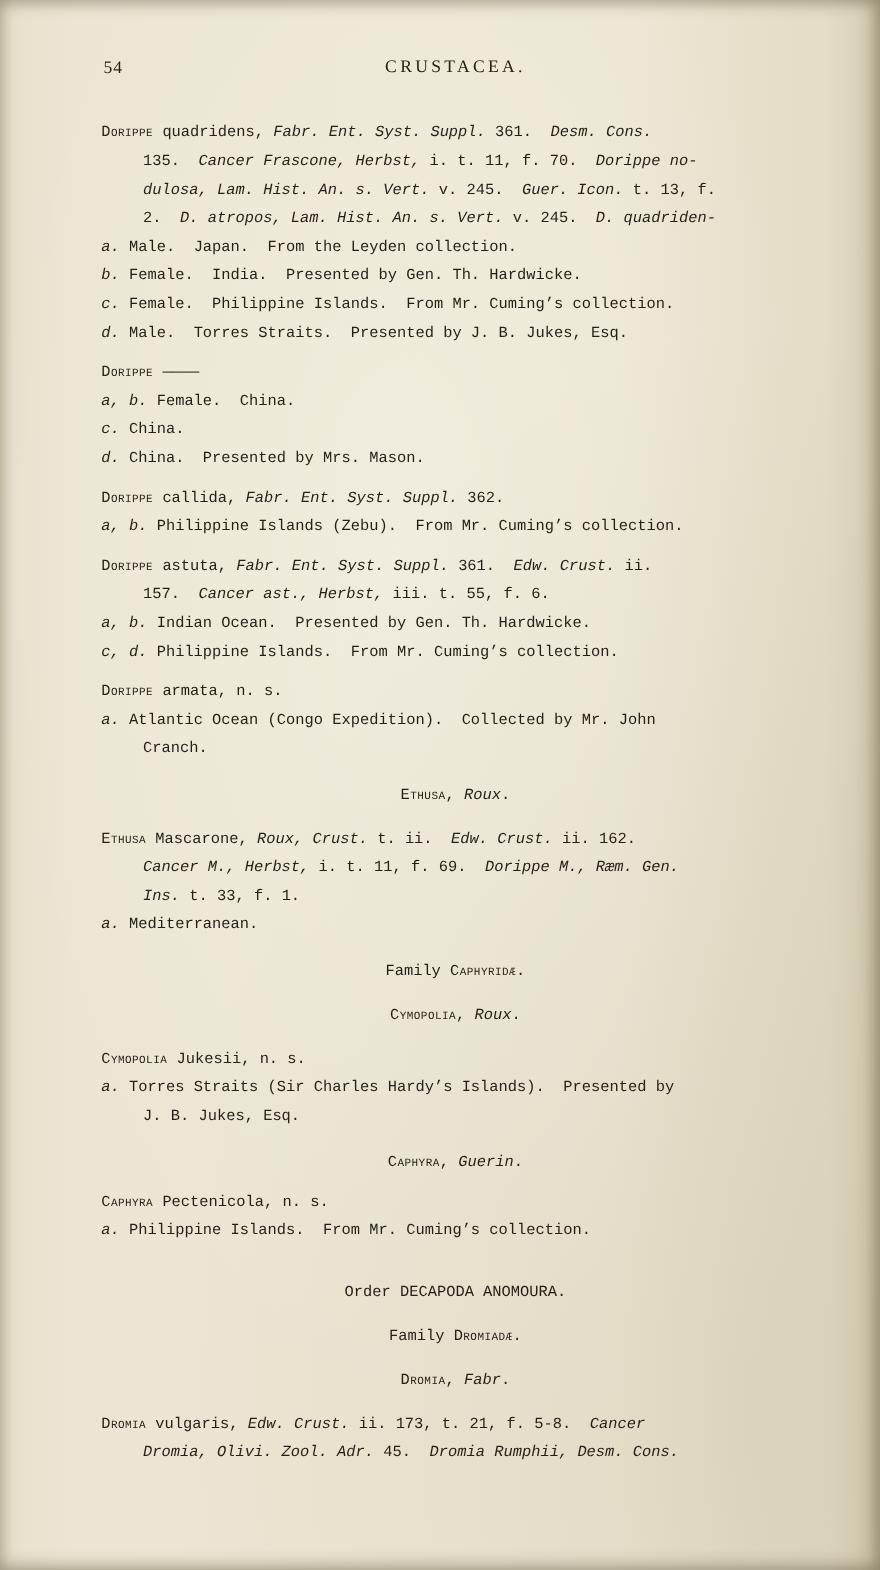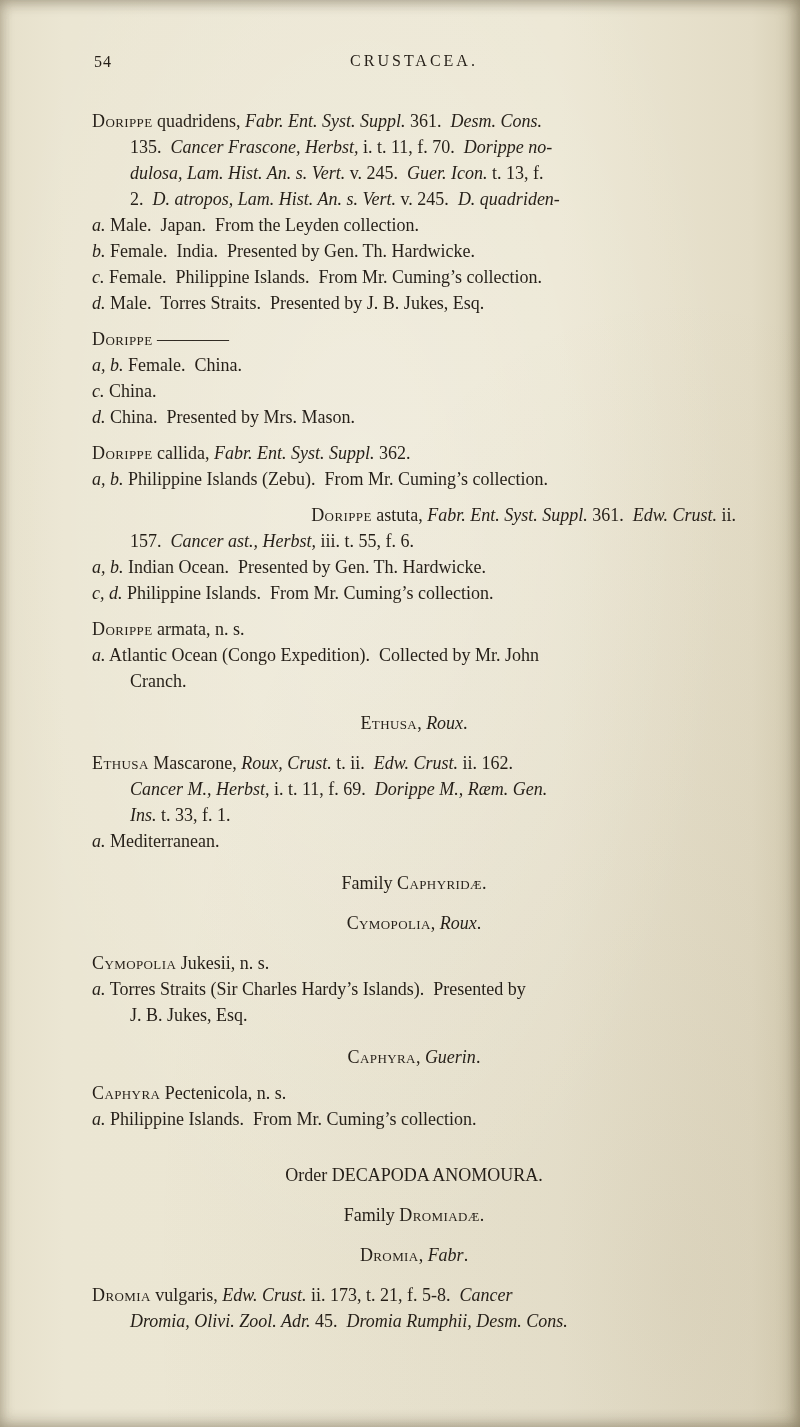--- a/index.html
+++ b/index.html
@@ -34,22 +34,23 @@
     letter-spacing: 1px;
   }
   .running {
     display: block;
     text-align: center;
     letter-spacing: 3px;
   }
   .body {
     position: absolute;
     top: 108px; left: 92px; right: 64px;
-    font-size: 18px;
+    font-size: 14px;
     line-height: 26px;
+    font-family: Liberation Mono, monospace;
   }
   .line { white-space: pre-wrap; }
   .line.hang   { padding-left: 38px; }
   .line.center { text-align: center; }
   .s-r  { }
   .s-i  { font-style: italic; }
   .s-sc { font-variant: small-caps; letter-spacing: 0.4px; }
 </style>
 </head>
 <body>
@@ -67,21 +68,21 @@
       <div class="line flush"><span class="s-i">a.</span><span class="s-r"> Male.  Japan.  From the Leyden collection.</span></div>
       <div class="line flush"><span class="s-i">b.</span><span class="s-r"> Female.  India.  Presented by Gen. Th. Hardwicke.</span></div>
       <div class="line flush"><span class="s-i">c.</span><span class="s-r"> Female.  Philippine Islands.  From Mr. Cuming’s collection.</span></div>
       <div class="line flush"><span class="s-i">d.</span><span class="s-r"> Male.  Torres Straits.  Presented by J. B. Jukes, Esq.</span></div>
       <div class="line flush" style="margin-top: 10px;"><span class="s-sc">Dorippe</span><span class="s-r"> ————</span></div>
       <div class="line flush"><span class="s-i">a, b.</span><span class="s-r"> Female.  China.</span></div>
       <div class="line flush"><span class="s-i">c.</span><span class="s-r"> China.</span></div>
       <div class="line flush"><span class="s-i">d.</span><span class="s-r"> China.  Presented by Mrs. Mason.</span></div>
       <div class="line flush" style="margin-top: 10px;"><span class="s-sc">Dorippe</span><span class="s-r"> callida, </span><span class="s-i">Fabr. Ent. Syst. Suppl.</span><span class="s-r"> 362.</span></div>
       <div class="line flush"><span class="s-i">a, b.</span><span class="s-r"> Philippine Islands (Zebu).  From Mr. Cuming’s collection.</span></div>
-      <div class="line flush" style="margin-top: 10px; text-align: right;"><span class="s-sc">Dorippe</span><span class="s-r"> astuta, </span><span class="s-i">Fabr. Ent. Syst. Suppl.</span><span class="s-r"> 361.  </span><span class="s-i">Edw. Crust.</span><span class="s-r"> ii.</span></div>
+      <div class="line flush" style="margin-top: 10px;"><span class="s-sc">Dorippe</span><span class="s-r"> astuta, </span><span class="s-i">Fabr. Ent. Syst. Suppl.</span><span class="s-r"> 361.  </span><span class="s-i">Edw. Crust.</span><span class="s-r"> ii.</span></div>
       <div class="line hang"><span class="s-r">157.  </span><span class="s-i">Cancer ast., Herbst,</span><span class="s-r"> iii. t. 55, f. 6.</span></div>
       <div class="line flush"><span class="s-i">a, b.</span><span class="s-r"> Indian Ocean.  Presented by Gen. Th. Hardwicke.</span></div>
       <div class="line flush"><span class="s-i">c, d.</span><span class="s-r"> Philippine Islands.  From Mr. Cuming’s collection.</span></div>
       <div class="line flush" style="margin-top: 10px;"><span class="s-sc">Dorippe</span><span class="s-r"> armata, n. s.</span></div>
       <div class="line flush"><span class="s-i">a.</span><span class="s-r"> Atlantic Ocean (Congo Expedition).  Collected by Mr. John</span></div>
       <div class="line hang"><span class="s-r">Cranch.</span></div>
       <div class="line center" style="margin-top: 16px;"><span class="s-sc">Ethusa</span><span class="s-r">, </span><span class="s-i">Roux</span><span class="s-r">.</span></div>
       <div class="line flush" style="margin-top: 14px;"><span class="s-sc">Ethusa</span><span class="s-r"> Mascarone, </span><span class="s-i">Roux, Crust.</span><span class="s-r"> t. ii.  </span><span class="s-i">Edw. Crust.</span><span class="s-r"> ii. 162.</span></div>
       <div class="line hang"><span class="s-i">Cancer M., Herbst,</span><span class="s-r"> i. t. 11, f. 69.  </span><span class="s-i">Dorippe M., Ræm. Gen.</span></div>
       <div class="line hang"><span class="s-i">Ins.</span><span class="s-r"> t. 33, f. 1.</span></div>

